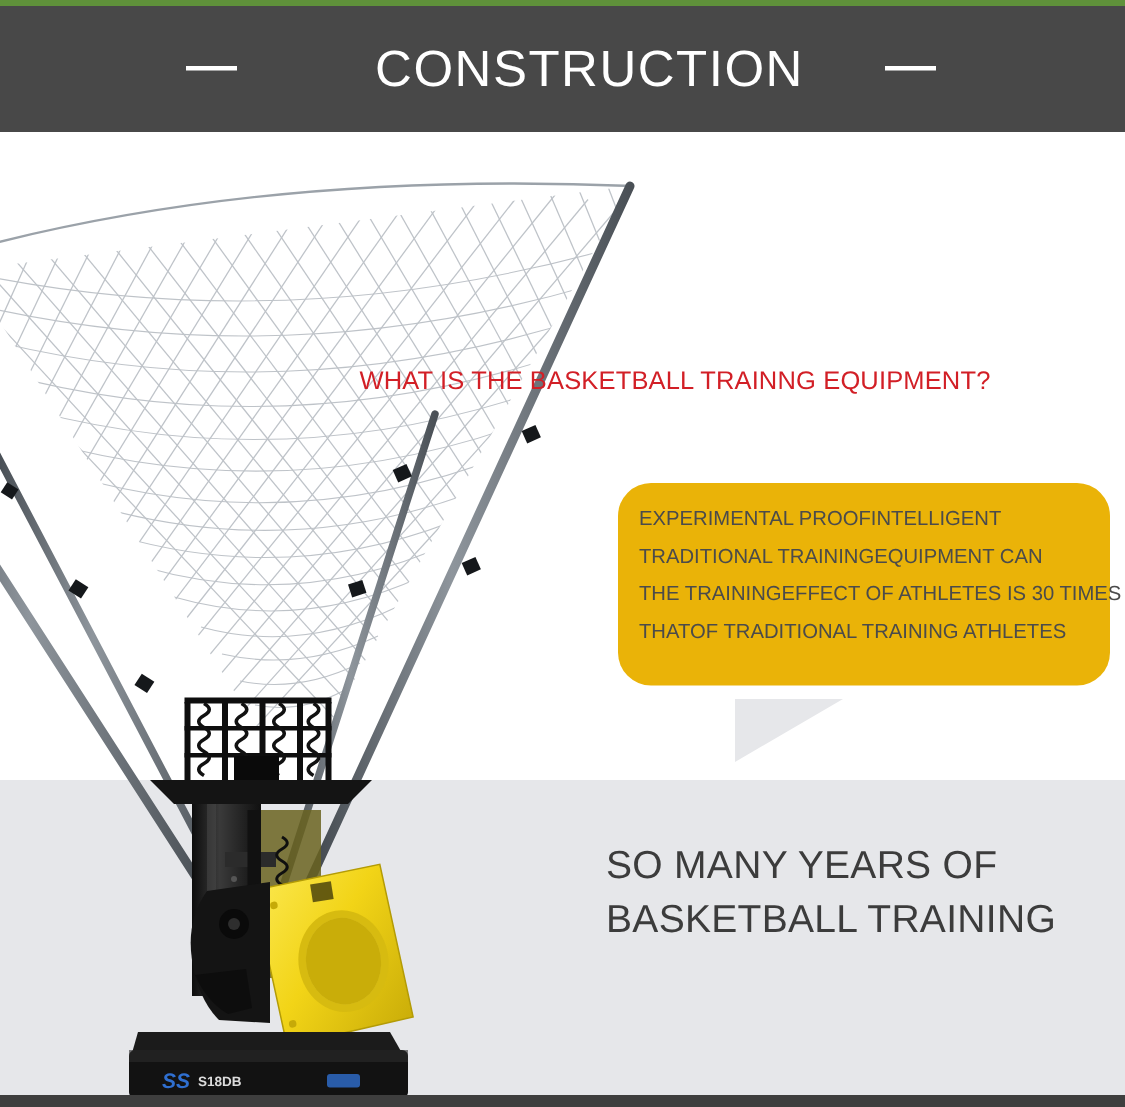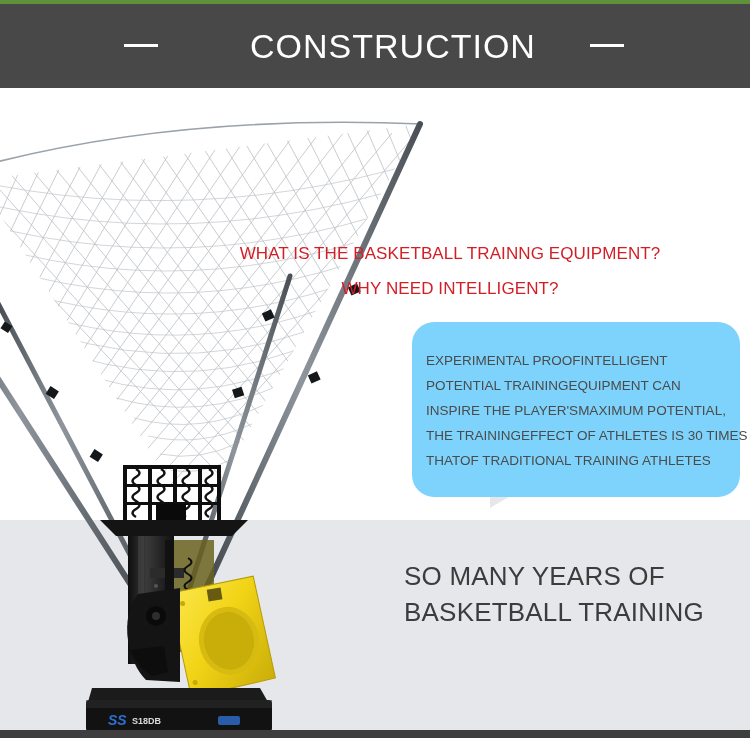--- a/index.html
+++ b/index.html
@@ -93,23 +93,23 @@
     font-weight: 400;
     letter-spacing: 0.1px;
   }
   .questions .q-line { display: block; white-space: nowrap; }
 
   
   .bubble {
     position: absolute;
     left: 412px; top: 234px;
     width: 328px;
-    background: #7dd3fc;
+    background: #eab308;
     border-radius: 22px;
-    padding: 26px 0 24px 0;
+    padding: 11px 0 24px 0;
     box-sizing: border-box;
   }
   .bubble-text {
     color: #4b4b4b;
     font-size: 13.5px;
     line-height: 25px;
     padding: 0 12px 0 14px;
   }
   .bubble-text .b-line { display: block; white-space: nowrap; }
   .bubble-tail {
@@ -352,29 +352,27 @@
           <rect x="258" y="628" width="22" height="9" rx="2" fill="#2f6fd0" opacity="0.8"></rect>
 
           <rect x="150" y="644" width="14" height="26" rx="3" fill="#1c1c1c"></rect>
           <rect x="274" y="644" width="14" height="26" rx="3" fill="#1c1c1c"></rect>
         </g>
       </svg>
     </div>
 
     <div class="questions">
       <span class="q-line">WHAT IS THE BASKETBALL TRAINNG EQUIPMENT?</span>
-      <span class="q-line">WHY NEED INTELLIGENT?</span>
     </div>
 
     <div class="bubble-tail"></div>
     <div class="bubble">
       <div class="bubble-text">
         <span class="b-line">EXPERIMENTAL PROOFINTELLIGENT</span>
-        <span class="b-line">POTENTIAL TRAININGEQUIPMENT CAN</span>
-        <span class="b-line">INSPIRE THE PLAYER'SMAXIMUM POTENTIAL,</span>
+        <span class="b-line">TRADITIONAL TRAININGEQUIPMENT CAN</span>
         <span class="b-line">THE TRAININGEFFECT OF ATHLETES IS 30 TIMES</span>
         <span class="b-line">THATOF TRADITIONAL TRAINING ATHLETES</span>
       </div>
     </div>
 
     <div class="statement">
       <span class="s-big">SO MANY YEARS OF</span>
       <span class="s-big">BASKETBALL TRAINING</span>
       <span class="s-gap"></span>
     </div>

